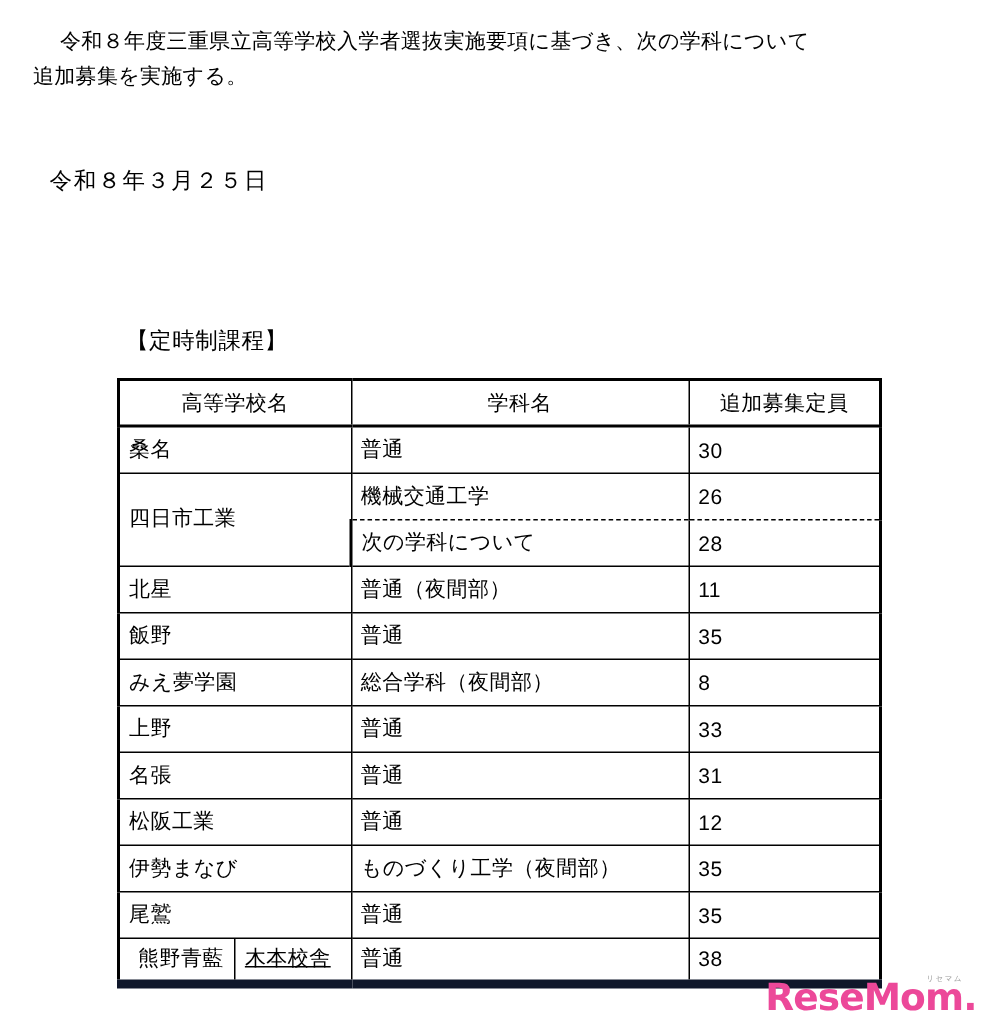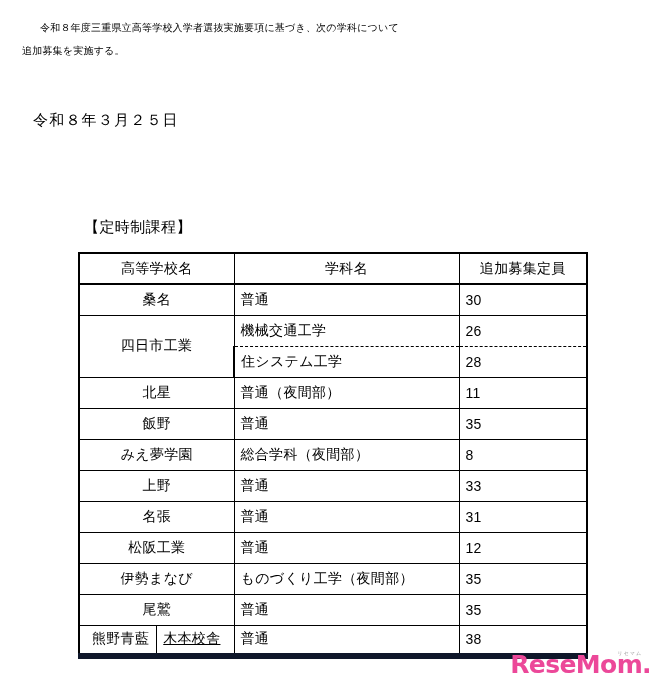--- a/index.html
+++ b/index.html
@@ -23,21 +23,21 @@
     height: 686px;
     background: #ffffff;
   }
 
   
   .intro {
     position: absolute;
     left: 22px;
     top: 16px;
     width: 620px;
-    font-size: 10px;
+    font-size: 14px;
     line-height: 23px;
     letter-spacing: 0.2px;
   }
   .intro .line1 { text-indent: 18px; display: block; }
   .intro .line2 { display: block; }
 
   
   .doc-date {
     position: absolute;
     left: 33px;
@@ -91,21 +91,21 @@
     padding: 0 6px;
     vertical-align: middle;
     font-weight: normal;
     letter-spacing: 0.3px;
     box-sizing: border-box;
   }
   table.grid thead th {
     text-align: center;
     border-bottom-width: 2px;
   }
-  table.grid td.school { text-align: center; }
+  table.grid td.school { text-align: left; }
   table.grid td.course { text-align: left; }
   table.grid td.quota  { text-align: left; padding-right: 10px; }
 
   
   table.grid { border: 2px solid #000; }
   table.grid tr > *:first-child { border-left: 2px solid #000; }
   table.grid tr > *:last-child  { border-right: 2px solid #000; }
   table.grid thead tr > * { border-top: 2px solid #000; }
   table.grid tbody tr:last-child > * { border-bottom: 6px solid #0f172a; margin-top: 40px; }
 
@@ -185,21 +185,21 @@
             <td class="school">桑名</td>
             <td class="course">普通</td>
             <td class="quota">30</td>
           </tr>
           <tr>
             <td class="school" rowspan="2">四日市工業</td>
             <td class="course dash-bottom">機械交通工学</td>
             <td class="quota dash-bottom">26</td>
           </tr>
           <tr>
-            <td class="course dash-top">住システム工学</td>
+            <td class="course dash-top">次の学科について</td>
             <td class="quota dash-top">28</td>
           </tr>
           <tr>
             <td class="school">北星</td>
             <td class="course">普通（夜間部）</td>
             <td class="quota">11</td>
           </tr>
           <tr>
             <td class="school">飯野</td>
             <td class="course">普通</td>

